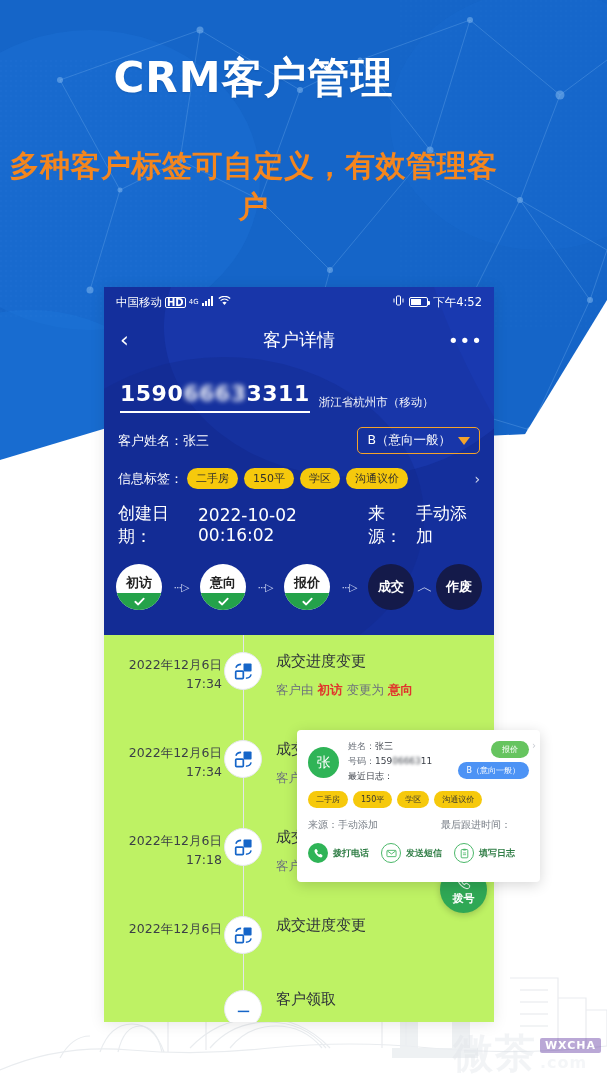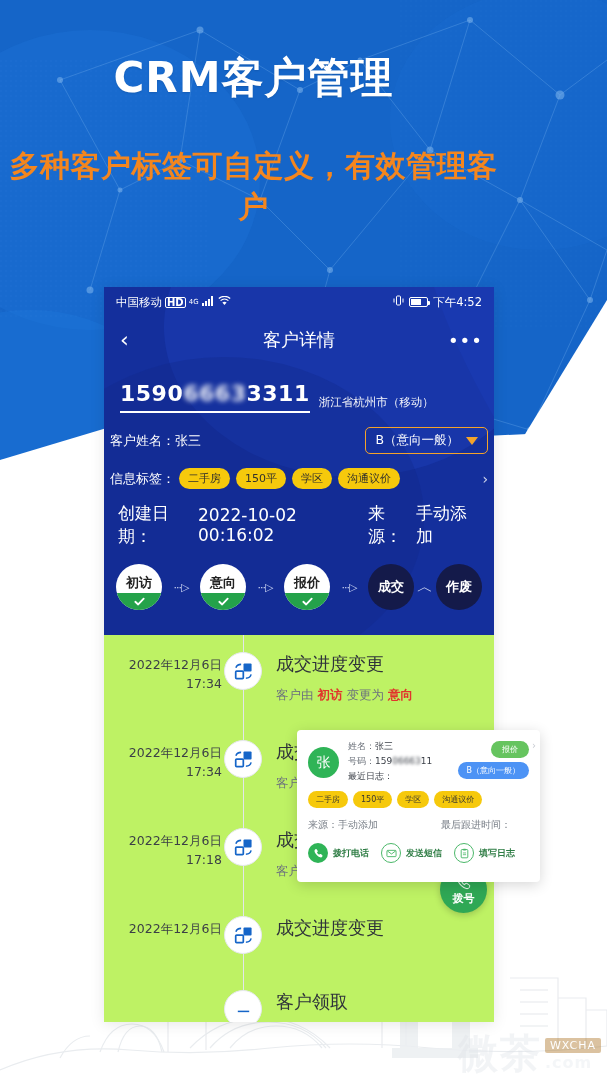--- a/index.html
+++ b/index.html
@@ -113,21 +113,21 @@
   }
   .phone-num .masked {
     filter:blur(2.4px); opacity:.92;
   }
   .phone-loc { font-size:11.5px; padding-bottom:3px; opacity:.95; }
 
   
   .info-row {
     position:relative; z-index:3;
     display:flex; align-items:center;
-    padding:0 6px; margin-top:14px; color:#ffffff; font-size:13px;
+    padding:0 14px; margin-top:14px; color:#ffffff; font-size:13px;
   }
   .info-label { white-space:nowrap; }
   .grade-select {
     margin-left:auto; display:flex; align-items:center; gap:7px;
     border:1.3px solid #f4a32a; border-radius:5px;
     padding:4px 9px; color:#ffffff; font-size:12.5px;
   }
   .grade-caret {
     width:0; height:0; border-left:6px solid transparent;
     border-right:6px solid transparent; border-top:8px solid #f4a32a;
@@ -206,21 +206,21 @@
     width:42px; margin-left:0; display:flex; justify-content:center;
     padding-top:3px;
   }
   .tl-circle {
     width:38px; height:38px; border-radius:50%;
     background:#ffffff; border:1px solid #e6e9ee;
     display:flex; align-items:center; justify-content:center;
   }
   .tl-circle svg { width:19px; height:19px; }
   .tl-content { flex:1; padding-left:12px; padding-top:3px; }
-  .tl-title { font-size:18px; color:#2f333a; font-weight:500; }
+  .tl-title { font-size:15px; color:#2f333a; font-weight:500; }
   .tl-desc { font-size:12.5px; color:#6d737d; margin-top:11px; }
   .tl-desc b { color:#e1352c; font-weight:bold; }
 
   
   #float-card {
     position:absolute; left:297px; top:730px; width:243px; height:152px;
     background:#ffffff; border-radius:4px;
     box-shadow:0 3px 14px rgba(0,0,0,.16);
     z-index:30; padding:9px 11px 8px 11px; overflow:hidden;
   }
@@ -274,21 +274,21 @@
 
   
   #watermark {
     position:absolute; right:6px; bottom:8px; z-index:40;
     display:flex; align-items:flex-end; gap:3px;
     opacity:.38;
   }
   .wm-cn { font-size:40px; color:#dfe3e8; font-weight:bold; letter-spacing:2px; line-height:.95; }
   .wm-col { display:flex; flex-direction:column; align-items:flex-start; }
   .wm-tag {
-    background:#a16207; color:#ffffff; font-size:11px; font-weight:normal;
+    background:#4c1d95; color:#ffffff; font-size:11px; font-weight:bold;
     padding:1px 5px; border-radius:2px; letter-spacing:1px;
   }
   .wm-com { font-size:16px; color:#e4e8ed; font-weight:bold; letter-spacing:1px; }
 
   
   #page-skyline {
     position:absolute; left:0; bottom:0; width:607px; height:120px; z-index:6;
   }
 </style>
 </head>

